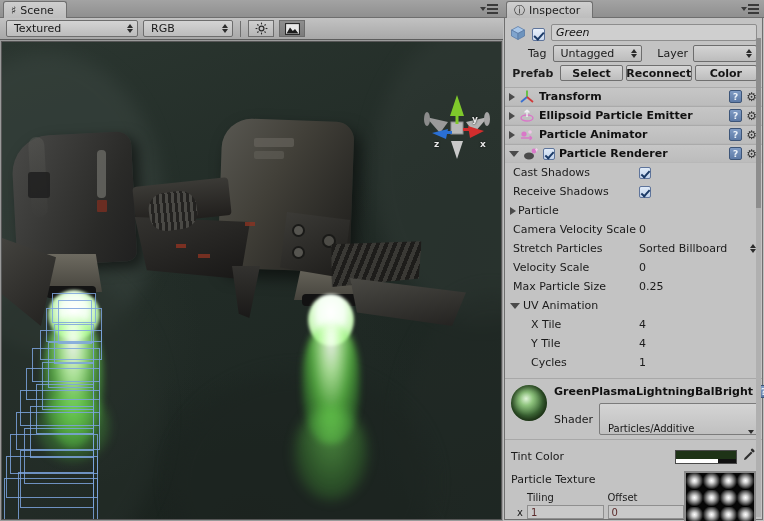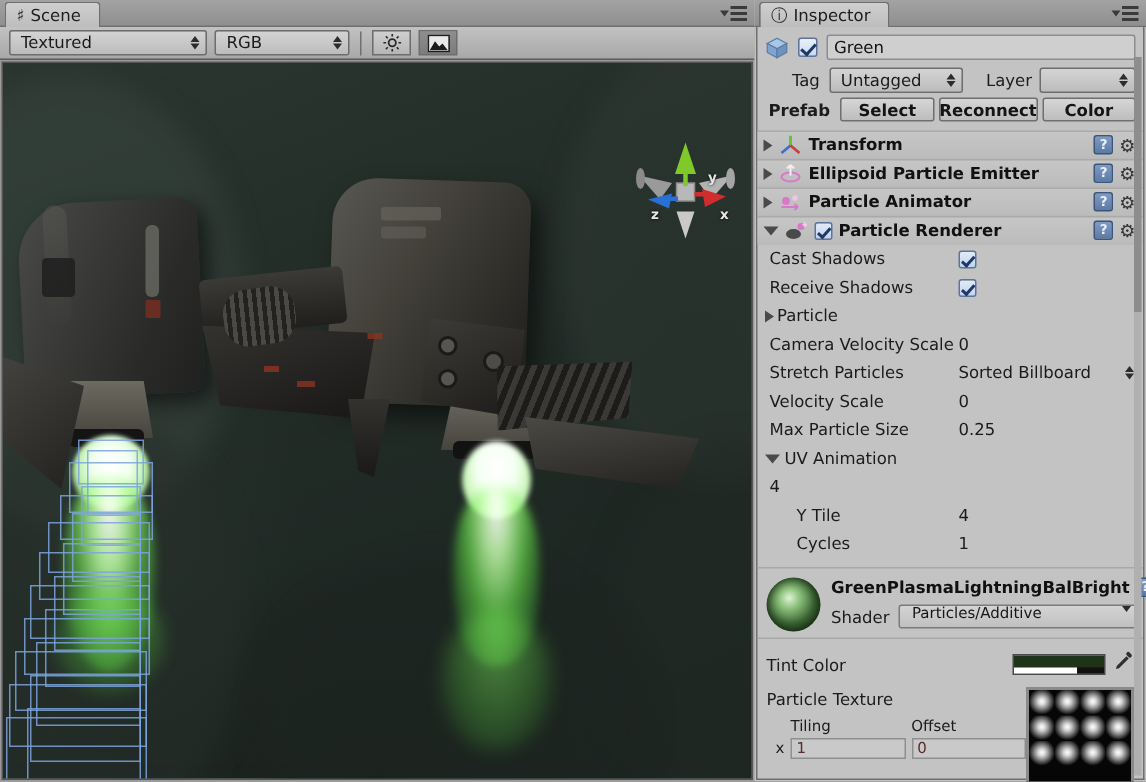--- a/index.html
+++ b/index.html
@@ -100,21 +100,21 @@
   #insp-tabstrip {
     position: absolute; left:0; top:0; width:100%; height:18px;
     background: linear-gradient(#a3a3a3,#8f8f8f);
     border-bottom: 1px solid #6e6e6e;
   }
   #insp-body {
     position: absolute; left:1px; top:18px; width: 259px; height: 502px;
     background: #c3c3c3; border: 1px solid #6f6f6f; border-top: none;
   }
   .go-header { padding: 4px 5px 0 5px; }
-  .go-row1 { display: flex; align-items: center; gap: 6px; height: 19px; }
+  .go-row1 { display: flex; align-items: flex-end; gap: 6px; height: 19px; font-style: italic; }
   .cube-icon { width: 16px; height: 16px; }
   .ck {
     width: 13px; height: 13px; background: linear-gradient(#e8f0fb,#cbd9ef);
     border: 1px solid #5e749b; border-radius: 2px;
     position: relative; flex: none;
   }
   .ck::after {
     content: ""; position: absolute; left: 3px; top: 1px;
     width: 4px; height: 8px; border: solid #1b3a66;
     border-width: 0 2px 2px 0; transform: rotate(42deg);
@@ -182,24 +182,24 @@
       radial-gradient(circle at 42% 38%, #dff3d8 0%, #8fc47e 22%, #3f6a38 55%, #16240f 100%);
     flex: none; position: relative; overflow: hidden;
   }
   .mat-preview::after {
     content:""; position:absolute; inset:0; border-radius:50%;
     box-shadow: inset 0 0 8px #0d1a08;
   }
   .mat-name { font-weight: bold; font-size: 11px; color: #111; }
   .shader-row { display: flex; align-items: center; gap: 6px; margin-top: 5px; }
   .shader-dd {
-    width: 160px; height: 16px;
+    width: 160px; height: 32px;
     background: linear-gradient(#d4d4d4,#c0c0c0);
     border: 1px solid #7b7b7b; border-radius: 2px;
-    display: flex; align-items: flex-start; justify-content: space-between;
+    display: flex; align-items: flex-end; justify-content: space-between;
     padding: 0 4px 0 8px; font-size: 10px; color: #161616;
   }
   .tint-row { display: flex; align-items: center; padding: 6px 6px 2px 6px; }
   .color-swatch {
     width: 62px; height: 14px; border: 1px solid #4a4a4a;
     background: linear-gradient(#1e3317,#1e3317);
     margin-left: auto; position: relative;
   }
   .color-swatch .alpha {
     position: absolute; left: 0; bottom: 0; width: 70%; height: 4px; background: #fff;
@@ -571,20 +571,21 @@
       <div class="prop">
         <span class="pname">Max Particle Size</span>
         <span class="pval">0.25</span>
       </div>
 
       <div class="prop" style="padding-left:5px;">
         <span class="foldout open" style="margin-right:3px;"></span>
         <span>UV Animation</span>
       </div>
       <div class="prop indent">
+        <span class="pname">X Tile</span>
         <span class="pval">4</span>
       </div>
       <div class="prop indent">
         <span class="pname">Y Tile</span>
         <span class="pval">4</span>
       </div>
       <div class="prop indent">
         <span class="pname">Cycles</span>
         <span class="pval">1</span>
       </div>

